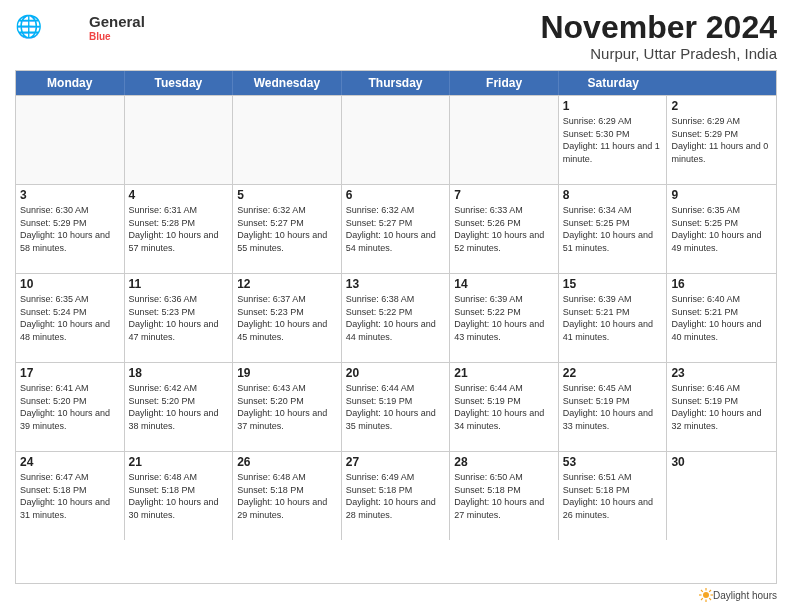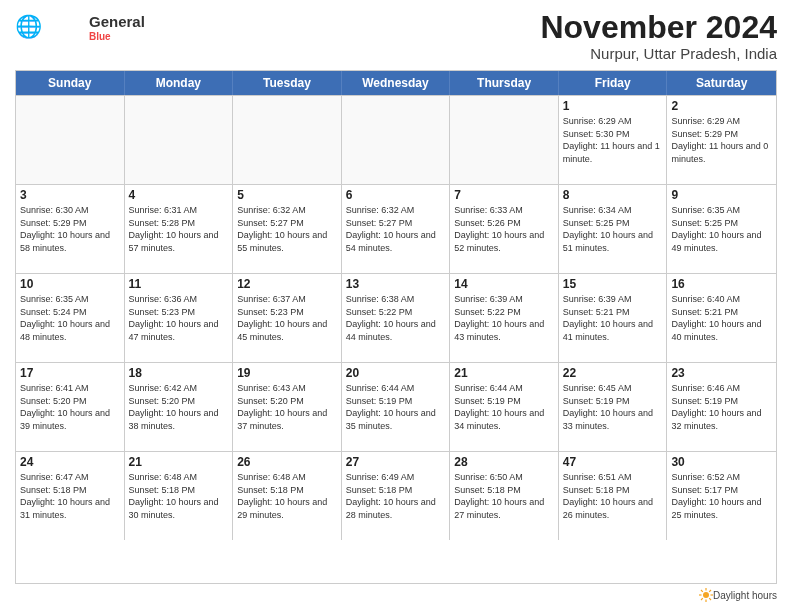--- a/index.html
+++ b/index.html
@@ -140,21 +140,20 @@
       </div>
     </div>
     <div class="title-section">
       <div class="month-title">November 2024</div>
       <div class="location">Nurpur, Uttar Pradesh, India</div>
     </div>
   </div>
 
   <div class="calendar">
     <div class="cal-header">
-    <div class="cal-header-cell">Sunday</div>
         <div class="cal-header-cell">Monday</div>
         <div class="cal-header-cell">Tuesday</div>
         <div class="cal-header-cell">Wednesday</div>
         <div class="cal-header-cell">Thursday</div>
         <div class="cal-header-cell">Friday</div>
         <div class="cal-header-cell">Saturday</div>
       </div>
     <div class="cal-body">
     <div class="cal-row">
           <div class="cal-cell empty"></div>
@@ -276,26 +275,25 @@
           </div>
           <div class="cal-cell">
             <span class="day-number">27</span>
             <div class="cell-info">Sunrise: 6:49 AM<br>Sunset: 5:18 PM<br>Daylight: 10 hours and 28 minutes.</div>
           </div>
           <div class="cal-cell">
             <span class="day-number">28</span>
             <div class="cell-info">Sunrise: 6:50 AM<br>Sunset: 5:18 PM<br>Daylight: 10 hours and 27 minutes.</div>
           </div>
           <div class="cal-cell">
-            <span class="day-number">47</span>
+            <span class="day-number">53</span>
             <div class="cell-info">Sunrise: 6:51 AM<br>Sunset: 5:18 PM<br>Daylight: 10 hours and 26 minutes.</div>
           </div>
           <div class="cal-cell">
             <span class="day-number">30</span>
-            <div class="cell-info">Sunrise: 6:52 AM<br>Sunset: 5:17 PM<br>Daylight: 10 hours and 25 minutes.</div>
           </div>
         </div>
       </div>
   </div>
 
   <div class="legend">
     <svg class="legend-sun" viewBox="0 0 14 14">
       <circle cx="7" cy="7" r="3" fill="#f5a623"></circle>
       <line x1="7" y1="0" x2="7" y2="2.5" stroke="#f5a623" stroke-width="1.2"></line>
       <line x1="7" y1="11.5" x2="7" y2="14" stroke="#f5a623" stroke-width="1.2"></line>

